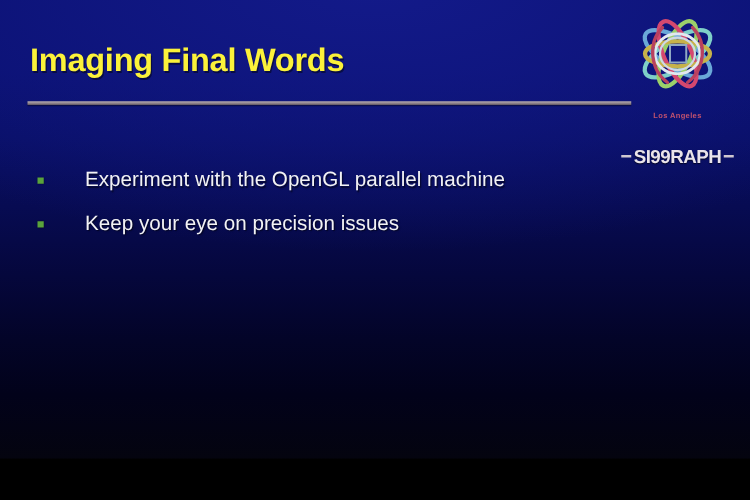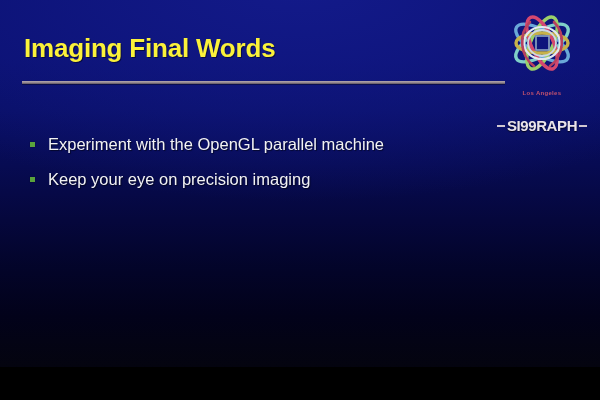--- a/index.html
+++ b/index.html
@@ -67,20 +67,21 @@
   #bullets {
     position: absolute;
     left: 30px;
     top: 133px;
     width: 540px;
   }
   .bullet-row {
     display: flex;
     align-items: flex-start;
     margin-bottom: 12px;
+    gap: 20px;
   }
   .bullet-marker {
     flex: 0 0 auto;
     width: 5px;
     height: 5px;
     margin-top: 9px;
     margin-right: 13px;
     background: #5aa33c;
     box-shadow: 0 0 1px rgba(0,0,0,0.5);
   }
@@ -158,21 +159,21 @@
   <div id="bullets">
 
     <div class="bullet-row">
       <span class="bullet-marker"></span>
       <span class="bullet-text">Experiment with the OpenGL parallel machine</span>
     </div>
 
 
     <div class="bullet-row">
       <span class="bullet-marker"></span>
-      <span class="bullet-text">Keep your eye on precision imaging</span>
+      <span class="bullet-text">Keep your eye on precision issues</span>
     </div>
 
   </div>
 
   <div id="siggraph-logo">
     <svg width="104" height="70" viewBox="0 0 104 70" aria-hidden="true">
       <g fill="none" stroke-width="3.4" stroke-linecap="round">
         <ellipse cx="52" cy="35" rx="30" ry="12" stroke="#7fd0c8" transform="rotate(-32 52 35)"></ellipse>
         <ellipse cx="52" cy="35" rx="30" ry="12" stroke="#6aa8d8" transform="rotate(32 52 35)"></ellipse>
         <ellipse cx="52" cy="35" rx="28" ry="11" stroke="#9bd06a" transform="rotate(-66 52 35)"></ellipse>

